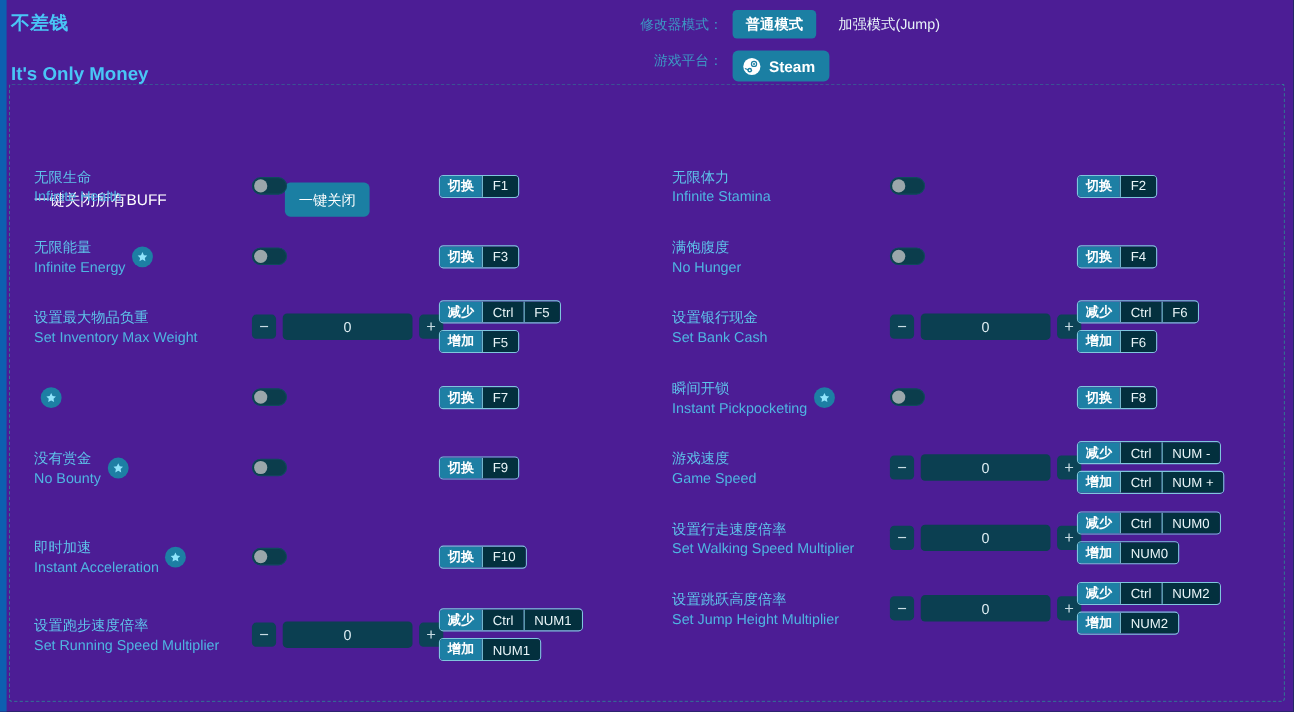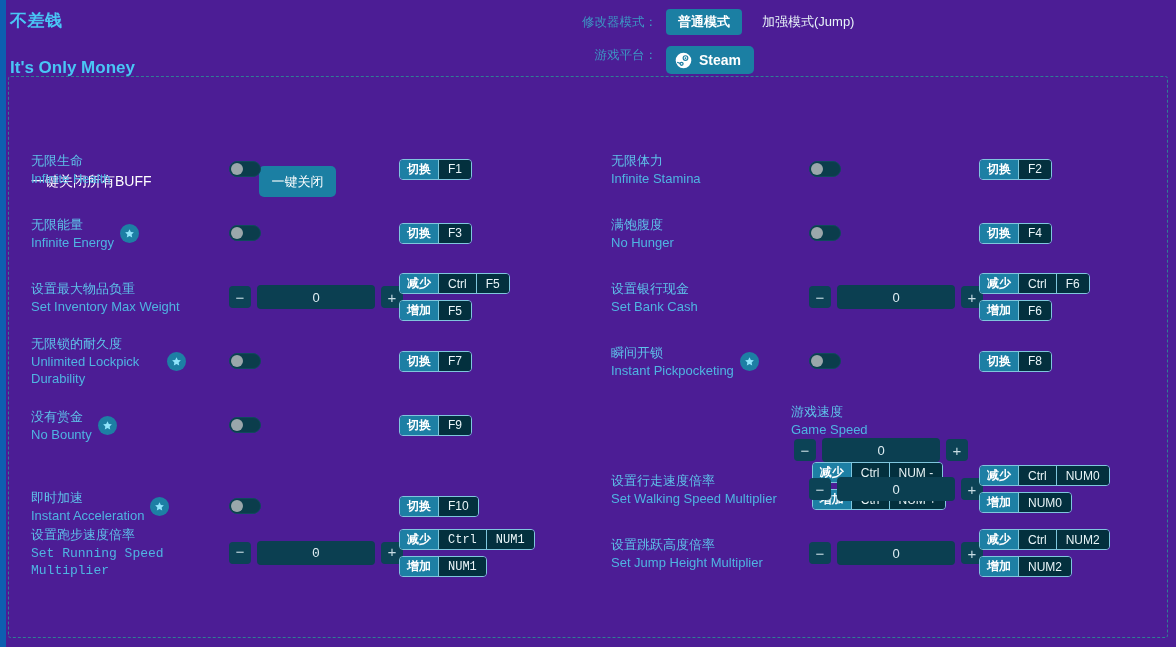--- a/index.html
+++ b/index.html
@@ -266,24 +266,20 @@
               <span class="key-cap">F5</span>
             </div>
             <div class="key-chip">
               <span class="key-act">增加</span>
               <span class="key-cap">F5</span>
             </div>
           </div>
         </div>
         <div class="row" style="top: 262px; height: 44px;">
           <div class="label-cell">
-            <div class="labels">
-              <span class="lbl-cn">无限锁的耐久度</span>
-              <span class="lbl-en wrap">Unlimited Lockpick Durability</span>
-            </div>
             <span class="star-badge">
               <svg viewBox="0 0 24 24">
                 <path fill="#8fe4fb" d="M12 2.6l2.9 6 6.6.9-4.8 4.6 1.2 6.5L12 17.5 6.1 20.6l1.2-6.5L2.5 9.5l6.6-.9z"></path>
               </svg>
             </span>
           </div>
           <div class="ctrl-cell">
             <div class="toggle">
               <span class="knob"></span>
             </div>
@@ -336,21 +332,21 @@
               <span class="knob"></span>
             </div>
           </div>
           <div class="keys-cell">
             <div class="key-chip">
               <span class="key-act">切换</span>
               <span class="key-cap">F10</span>
             </div>
           </div>
         </div>
-        <div class="row" style="top: 454px; height: 44px; font-family: Liberation Mono, monospace;">
+        <div class="row" style="top: 478px; height: 44px;">
           <div class="label-cell">
             <div class="labels">
               <span class="lbl-cn">设置跑步速度倍率</span>
               <span class="lbl-en">Set Running Speed Multiplier</span>
             </div>
           </div>
           <div class="ctrl-cell">
             <div class="stepper">
               <button class="step-btn">−</button>
               <div class="num-field">0</div>
@@ -452,21 +448,21 @@
               <span class="knob"></span>
             </div>
           </div>
           <div class="keys-cell">
             <div class="key-chip">
               <span class="key-act">切换</span>
               <span class="key-cap">F8</span>
             </div>
           </div>
         </div>
-        <div class="row" style="top: 326px; height: 44px; flex-direction: column;">
+        <div class="row" style="top: 326px; height: 44px;">
           <div class="label-cell">
             <div class="labels">
               <span class="lbl-cn">游戏速度</span>
               <span class="lbl-en">Game Speed</span>
             </div>
           </div>
           <div class="ctrl-cell">
             <div class="stepper">
               <button class="step-btn">−</button>
               <div class="num-field">0</div>

